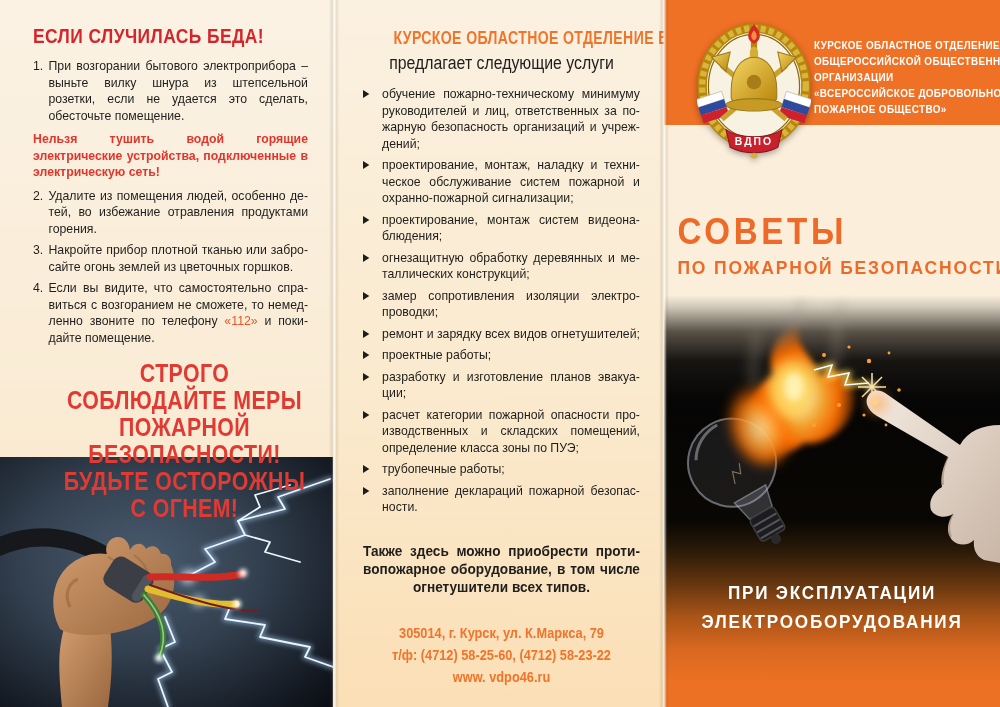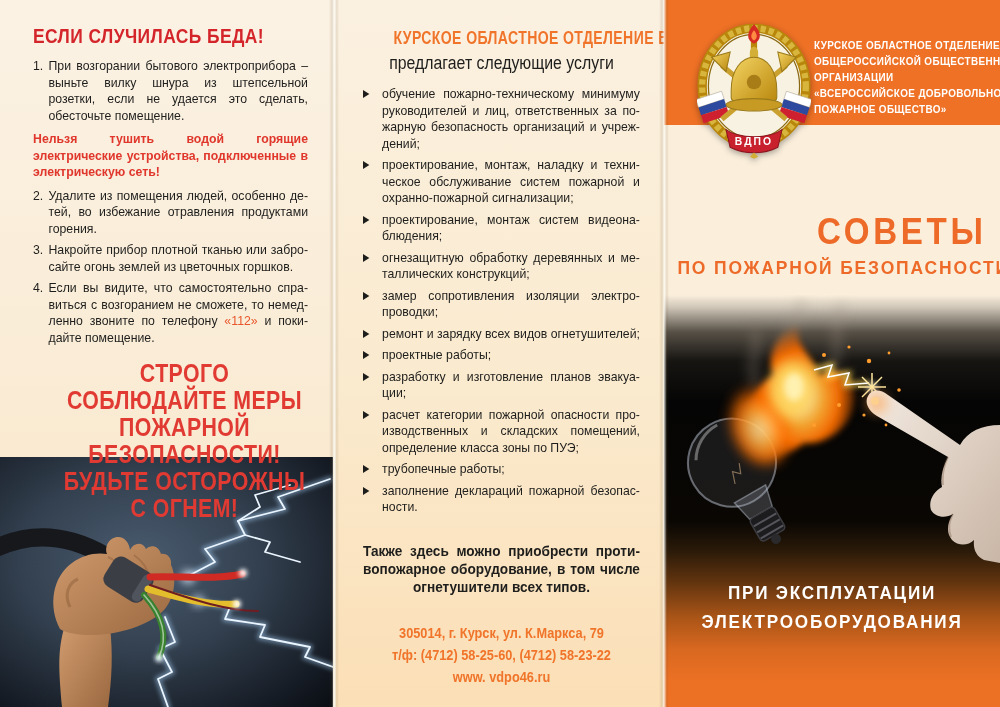--- a/index.html
+++ b/index.html
@@ -67,21 +67,21 @@
   .contact { margin-top:26px; width:277px; text-align:center; color:#F0742A; font-weight:bold;
     font-size:14.5px; line-height:22px; transform:scaleX(.88); transform-origin:50% 0; }
 
   
   .rp-band { position:absolute; top:0; left:0; right:0; height:125px; background:#EE7125; }
   .rp-logo { position:absolute; left:33px; top:24px; width:114px; height:134px; z-index:5;
     filter:drop-shadow(0 2px 3px rgba(0,0,0,.35)); }
   .rp-org { position:absolute; left:150px; top:37px; width:200px; color:#fff; font-weight:bold;
     font-size:11px; line-height:16px; letter-spacing:.4px; transform:scaleX(.9); transform-origin:0 0; }
   .rp-org div { white-space:nowrap; }
-  .rp-titlebox { position:absolute; top:125px; left:0; right:0; height:170px; text-align:right;
+  .rp-titlebox { position:absolute; top:125px; left:0; right:0; height:170px; text-align:left;
     background:linear-gradient(180deg,#FBEFDC 0%, #FBEFDC 100%); }
   .rp-title { margin-top:86px; color:#ED6A28; font-weight:bold; font-size:36px; letter-spacing:4px;
     transform:scaleX(.92); transform-origin:50% 50%; white-space:nowrap; }
   .rp-subtitle { margin-top:4px; color:#ED6A28; font-weight:bold; font-size:19px; letter-spacing:2px;
     transform:scaleX(.92); transform-origin:50% 50%; white-space:nowrap; }
   .rp-photo { position:absolute; top:295px; left:0; right:0; bottom:0;
     background:linear-gradient(180deg,
       #FBEFDC 0%, #cfc6b8 3%, #575046 9%, #171512 16%, #050505 26%,
       #0a0703 55%, #2a1a09 62%, #64350f 70%, #a85417 78%, #d96820 86%, #EC7124 94%, #ED7125 100%); }
   .rp-photo svg { position:absolute; top:0; left:0; width:100%; height:300px; }

